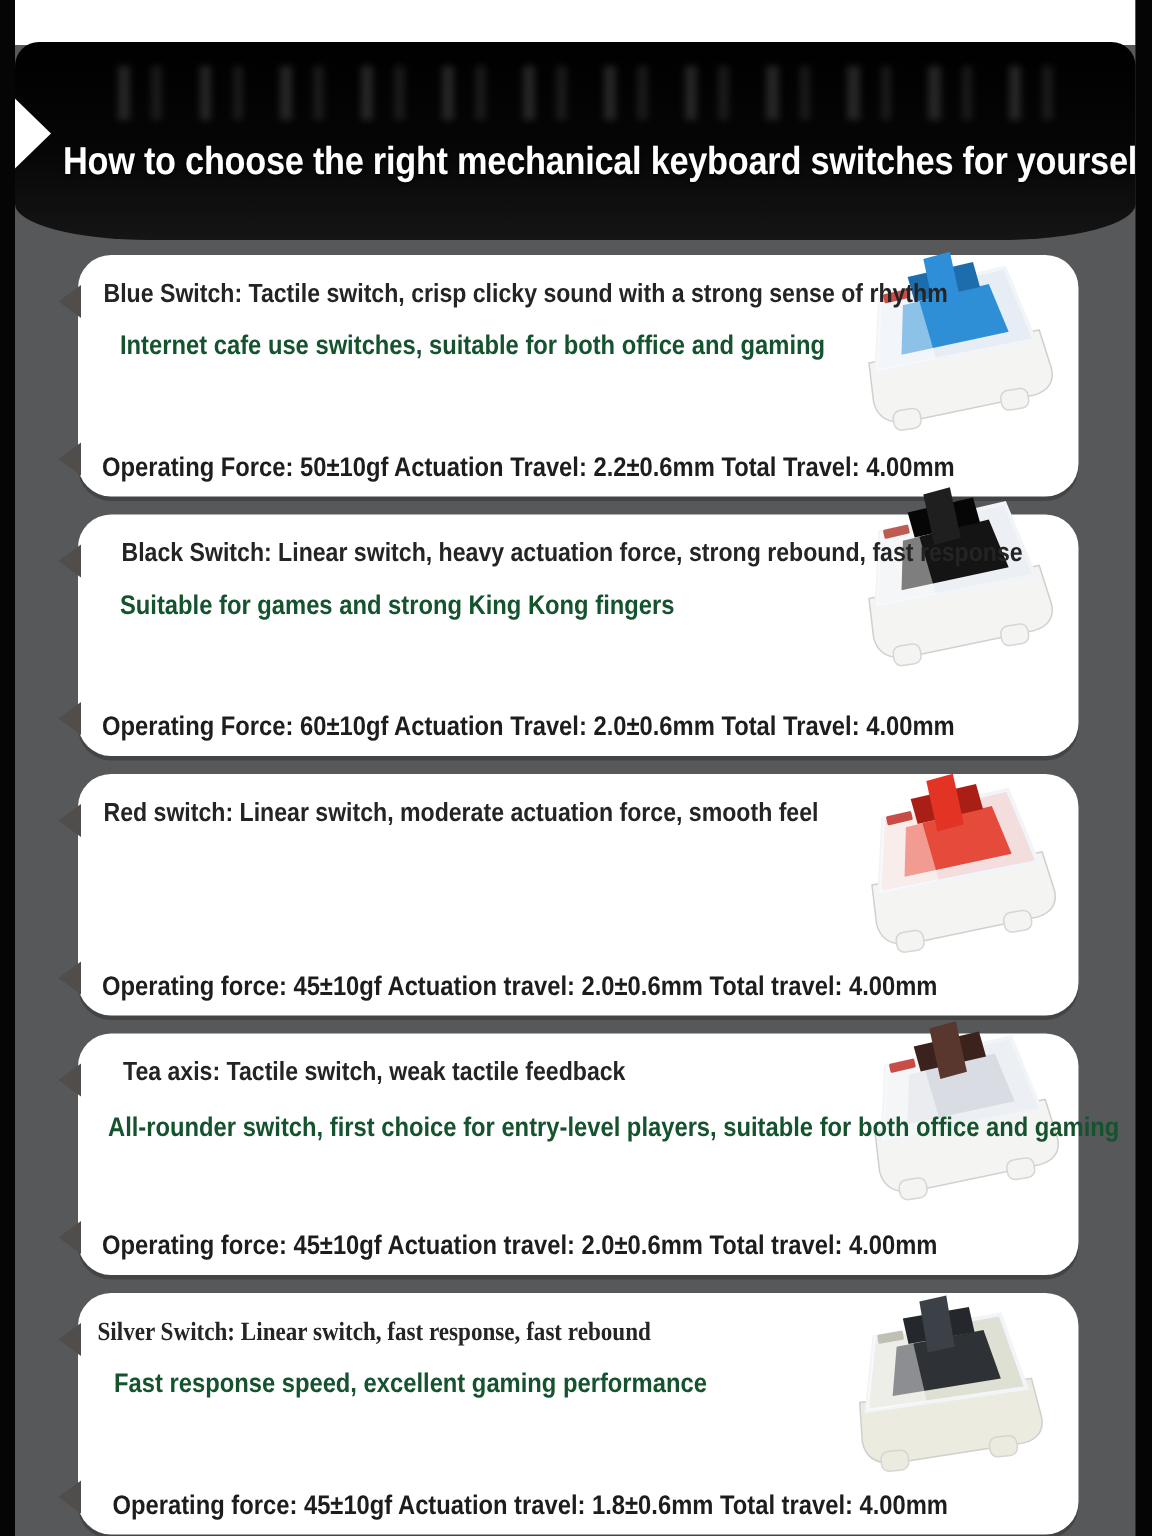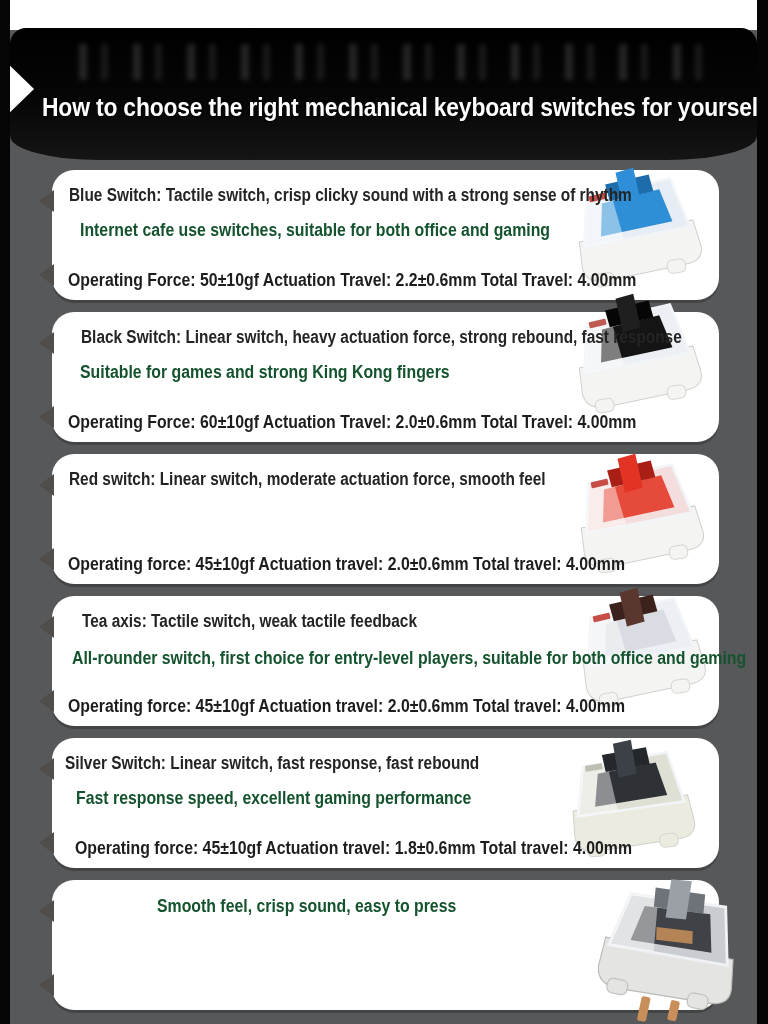--- a/index.html
+++ b/index.html
@@ -41,21 +41,21 @@
   .header-title {
     position:relative; z-index:5; color:#fff; font-weight:700; font-size:26px;
     letter-spacing:-0.2px; white-space:nowrap;
     text-shadow:0 1px 2px rgba(0,0,0,.8);
   }
   .cond { display:inline-block; transform:scaleX(0.88); transform-origin:0 60%; white-space:nowrap; }
 
   
   .cards { position:absolute; left:52px; top:170px; width:667px; z-index:3; }
   .card {
-    position:relative; height:130px; margin-bottom:12px;
+    position:relative; height:161px; margin-bottom:12px;
     background:#ffffff; border-radius:22px;
     box-shadow:0 3px 0 rgba(0,0,0,.22);
   }
   .tail { position:absolute; left:-13px; width:0; height:0;
     border-top:11px solid transparent; border-bottom:11px solid transparent;
     border-right:15px solid #504d4a; }
   .tail-top { top:20px; }
   .tail-bottom { bottom:14px; }
 
   .card .title { position:relative; z-index:2; padding:15px 0 0 17px;
@@ -63,21 +63,21 @@
   .card .subtitle { position:relative; z-index:2; padding:14px 0 0 28px;
     font-size:18px; font-weight:700; color:#14532d; }
   .card .specs { position:absolute; z-index:2; left:16px; bottom:9px;
     font-size:18px; font-weight:700; color:#1d1d1d; }
 
   
   .card:nth-child(2) .title { padding-left:29px; }
   .card:nth-child(3) .subtitle { padding-left:31px; }
   .card:nth-child(4) .title { padding-left:30px; }
   .card:nth-child(4) .subtitle { padding-left:20px; padding-top:16px; }
-  .card:nth-child(5) .title { padding-left:13px; }
+  .card:nth-child(5) .title { padding-left:13px;font-family:Liberation Serif, serif; }
   .card:nth-child(5) .subtitle { padding-left:24px; }
   .card:nth-child(5) .specs { left:23px; }
   .card:nth-child(6) .title { padding-left:21px; }
   .card:nth-child(6) .subtitle { padding-left:105px; padding-top:16px; }
 
   
   .switch-wrap { position:absolute; right:6px; top:-4px; width:152px; height:142px;
     transform:rotate(-9deg); z-index:1; }
   .switch-wrap svg { width:100%; height:100%; }
   .card:nth-child(2) .switch-wrap { top:-20px; }

